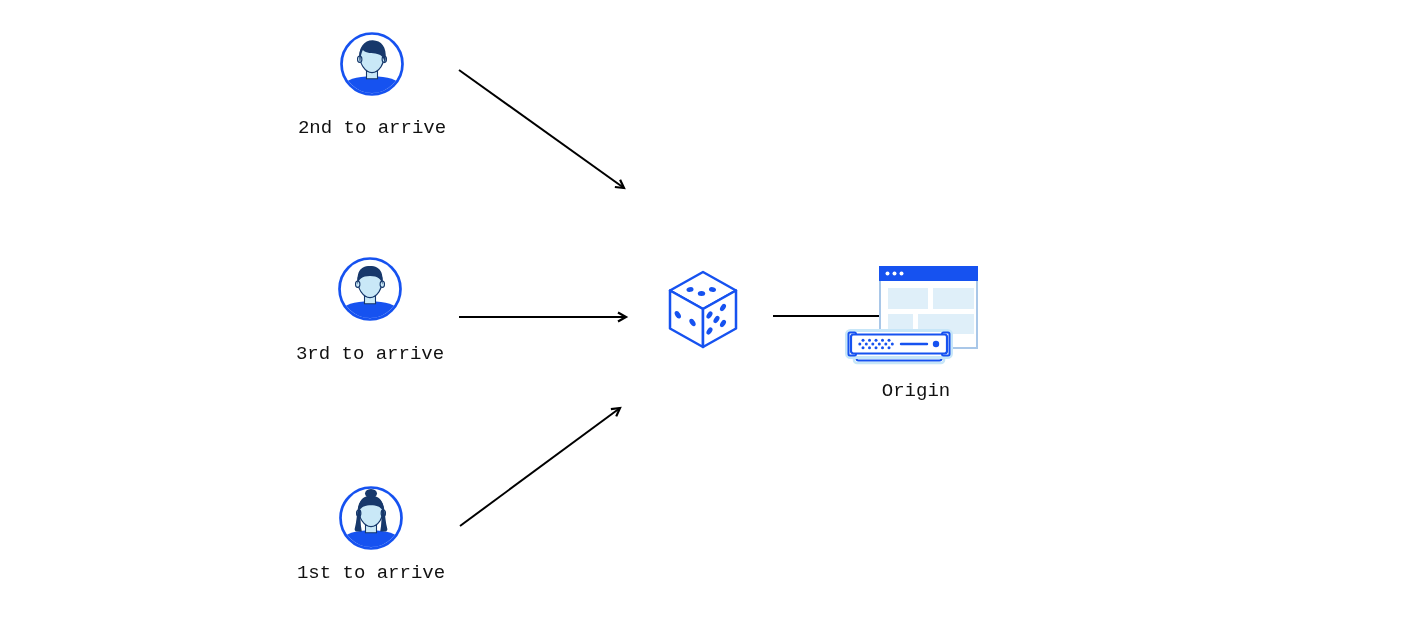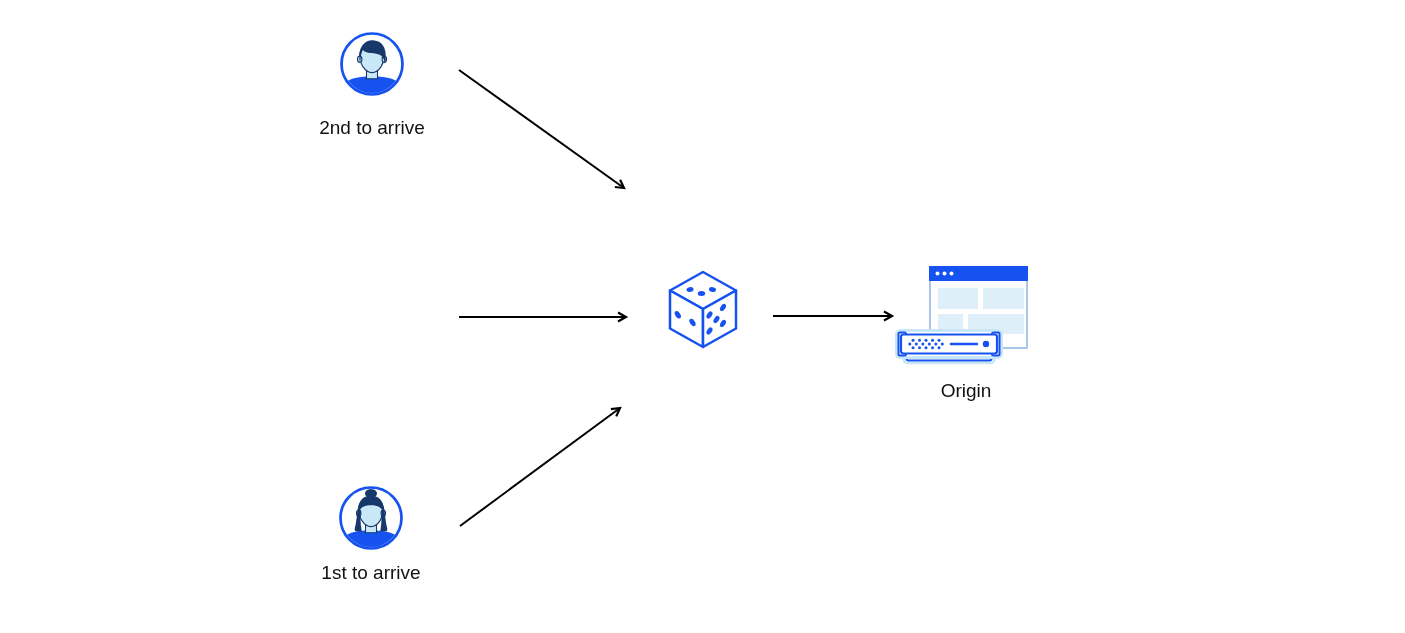--- a/index.html
+++ b/index.html
@@ -1,21 +1,21 @@
 <!DOCTYPE html>
 <html style="--primary-blue: #1652F0; --navy: #17386B; --face-blue: #C9E8F7; --panel-blue: #DFEFF9; --halo-blue: #C7E6F8; --browser-border: #A9C7E8; --arrow: #000000; --text: #111111; --background: #FFFFFF;"><head>
 <meta charset="utf-8">
 <style>
   html, body { margin: 0; padding: 0; background: #ffffff; }
   .canvas {
     position: relative;
     width: 1405px;
     height: 595px;
     background: var(--background, #ffffff);
-    font-family: Liberation Sans, sans-serif;
+    font-family: Liberation Mono, monospace;
     overflow: hidden;
   }
   .node { position: absolute; }
   .label {
     position: absolute;
     left: 50%;
     transform: translateX(-50%);
     white-space: nowrap;
     font-size: 19px;
     line-height: 1.2;
@@ -65,20 +65,39 @@
         <path d="M26.5,32 L26.5,46.8 L37.5,46.8 L37.5,32 Z" class="fface snavy" stroke-width="1.1"></path>
         <path d="M32,11.2 C24.6,11.2 19.8,16.3 19.8,23.8 C19.8,27.9 20.9,31.6 22.9,34.6 C25.3,38.2 28.3,40.6 32,40.6 C35.7,40.6 38.7,38.2 41.1,34.6 C43.1,31.6 44.2,27.9 44.2,23.8 C44.2,16.3 39.4,11.2 32,11.2 Z" class="fface snavy" stroke-width="1.1"></path>
         <ellipse cx="19.7" cy="27.2" rx="2.2" ry="3.2" class="fface snavy" stroke-width="1.1"></ellipse>
         <ellipse cx="44.3" cy="27.2" rx="2.2" ry="3.2" class="fface snavy" stroke-width="1.1"></ellipse>
         <path d="M19.5,28.5 C17.9,15 24.5,8 32.8,8.2 C41.2,8.5 46.8,14.8 45.7,27 C45.5,29 45.1,30.6 44.7,31.6 C44.1,25.8 41.7,22.9 37.3,22 C32,20.9 26.3,21.7 22.9,18.1 C21.7,19.9 20.6,24 20.5,28.6 C20.2,29.6 19.7,29.6 19.5,28.5 Z" class="fnavy"></path>
       </g>
     </svg>
     <div class="label" style="top:85px;">2nd to arrive</div>
   </div>
 
+  <div class="node" style="left:338px; top:257px; width:64px;">
+    <svg width="64" height="64" viewBox="0 0 64 64">
+      <defs>
+          <clipPath id="clip2">
+            <circle cx="32" cy="32" r="29.1"></circle>
+          </clipPath>
+        </defs>
+      <circle cx="32" cy="32" r="30.5" class="fw sb" stroke-width="2.7"></circle>
+      <g clip-path="url(#clip2)">
+        <path d="M0.5,64 L0.5,59 C3,48.8 13,44.3 32,44.3 C51,44.3 61,48.8 63.5,59 L63.5,64 Z" class="fb"></path>
+        <path d="M26.5,32 L26.5,46.8 L37.5,46.8 L37.5,32 Z" class="fface snavy" stroke-width="1.1"></path>
+        <path d="M32,11.2 C24.6,11.2 19.8,16.3 19.8,23.8 C19.8,27.9 20.9,31.6 22.9,34.6 C25.3,38.2 28.3,40.6 32,40.6 C35.7,40.6 38.7,38.2 41.1,34.6 C43.1,31.6 44.2,27.9 44.2,23.8 C44.2,16.3 39.4,11.2 32,11.2 Z" class="fface snavy" stroke-width="1.1"></path>
+        <ellipse cx="19.7" cy="27.2" rx="2.2" ry="3.2" class="fface snavy" stroke-width="1.1"></ellipse>
+        <ellipse cx="44.3" cy="27.2" rx="2.2" ry="3.2" class="fface snavy" stroke-width="1.1"></ellipse>
+        <path d="M19.5,27.8 C19.3,22.4 19.5,18.4 20.6,15.6 C22.5,10.7 26.7,8.9 32,8.9 C37.3,8.9 41.5,10.7 43.4,15.6 C44.5,18.4 44.7,22.4 44.5,27.8 C43.2,21.9 40,19 32,19 C24,19 20.8,21.9 19.5,27.8 Z" class="fnavy"></path>
+      </g>
+    </svg>
+    <div class="label" style="top:86px;">3rd to arrive</div>
+  </div>
 
   <div class="node" style="left:339px; top:486px; width:64px;">
     <svg width="64" height="64" viewBox="0 0 64 64">
       <defs>
           <clipPath id="clip3">
             <circle cx="32" cy="32" r="29.1"></circle>
           </clipPath>
         </defs>
       <circle cx="32" cy="32" r="30.5" class="fw sb" stroke-width="2.7"></circle>
       <g clip-path="url(#clip3)">
@@ -111,21 +130,21 @@
         <ellipse cx="25.5" cy="53.5" rx="2.5" ry="4.1" transform="rotate(-33 25.5 53.5)"></ellipse>
         <ellipse cx="42.5" cy="46" rx="2.4" ry="4" transform="rotate(33 42.5 46)"></ellipse>
         <ellipse cx="56" cy="38.5" rx="2.4" ry="4" transform="rotate(33 56 38.5)"></ellipse>
         <ellipse cx="49.5" cy="50.5" rx="2.4" ry="4" transform="rotate(33 49.5 50.5)"></ellipse>
         <ellipse cx="42.5" cy="62" rx="2.4" ry="4" transform="rotate(33 42.5 62)"></ellipse>
         <ellipse cx="56" cy="54.5" rx="2.4" ry="4" transform="rotate(33 56 54.5)"></ellipse>
       </g>
     </svg>
   </div>
 
-  <div class="node" style="left:895px; top:262px; width:134px;">
+  <div class="node" style="left:845px; top:262px; width:134px;">
     <svg width="134" height="104" viewBox="0 0 134 104">
       <g>
         <rect x="35" y="5" width="97" height="81" class="fw sborder" stroke-width="2"></rect>
         <rect x="34" y="4" width="99" height="15" class="fb"></rect>
         <circle cx="42.5" cy="11.5" r="2" fill="#ffffff"></circle>
         <circle cx="49.5" cy="11.5" r="2" fill="#ffffff"></circle>
         <circle cx="56.5" cy="11.5" r="2" fill="#ffffff"></circle>
         <rect x="43" y="26" width="40" height="21" class="fpanel"></rect>
         <rect x="88" y="26" width="41" height="21" class="fpanel"></rect>
         <rect x="43" y="52" width="25" height="20" class="fpanel"></rect>

